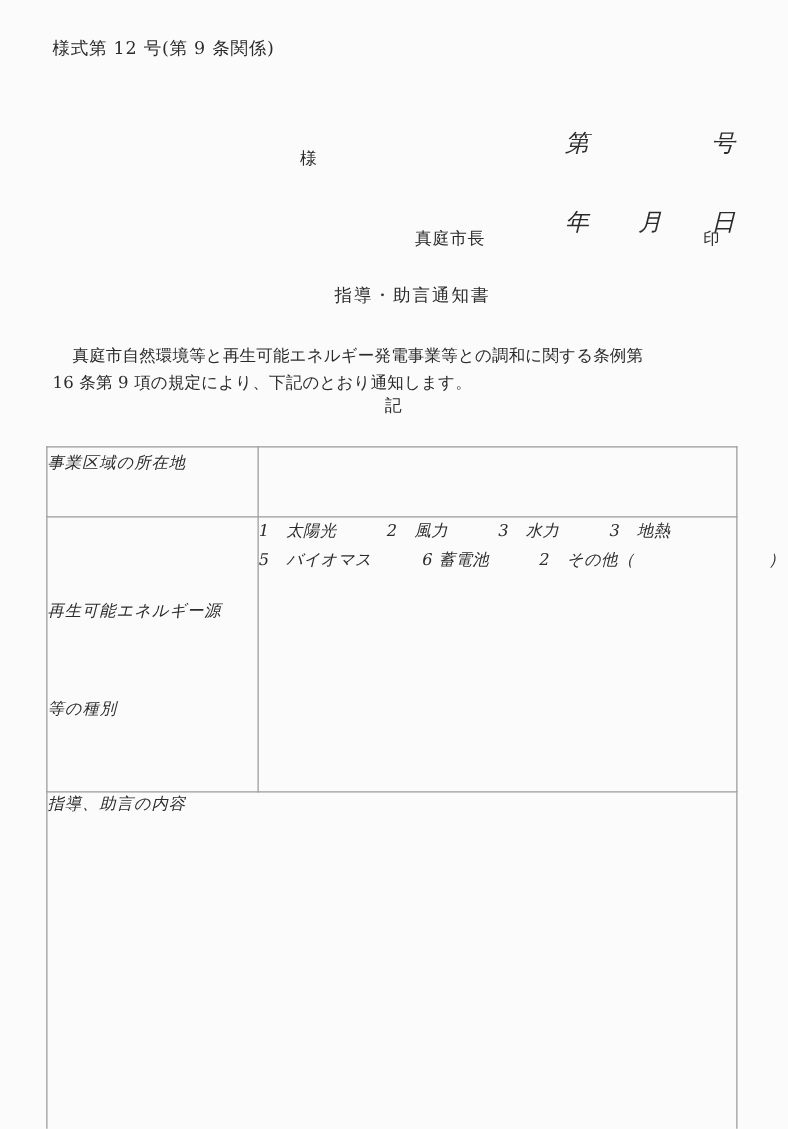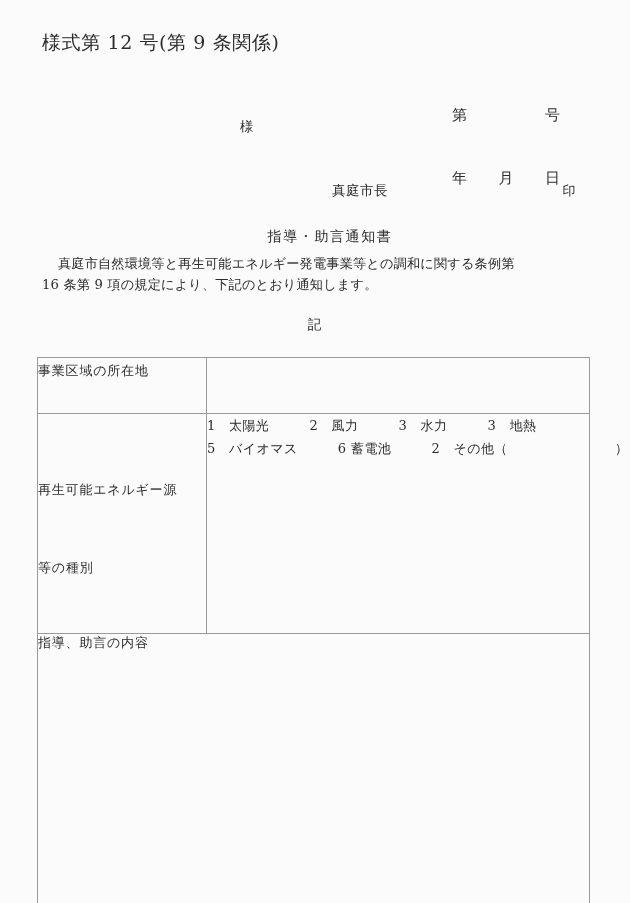--- a/index.html
+++ b/index.html
@@ -22,33 +22,34 @@
     width: 630px;
     height: 903px;
     box-sizing: border-box;
   }
 
   
   .form-number {
     position: absolute;
     left: 42px;
     top: 30px;
-    font-size: 19px;
+    font-size: 14px;
     letter-spacing: 0.6px;
     white-space: pre;
   }
 
   .doc-meta {
     position: absolute;
     left: 452px;
     top: 63px;
-    font-size: 15px;
+    font-size: 19px;
     line-height: 21px;
     white-space: pre;
     letter-spacing: 0.5px;
+    font-style: italic;
   }
 
   .addressee {
     position: absolute;
     left: 240px;
     top: 118px;
     font-size: 13.5px;
     letter-spacing: 0.5px;
     white-space: pre;
   }
@@ -77,21 +78,21 @@
     width: 630px;
     text-align: center;
     font-size: 14px;
     letter-spacing: 1.6px;
     margin-left: 15px;
   }
 
   .body-text {
     position: absolute;
     left: 42px;
-    top: 254px;
+    top: 276px;
     width: 552px;
     font-size: 13.2px;
     line-height: 20.5px;
     letter-spacing: 0.15px;
   }
   .body-text .l1 { display: block; text-indent: 16px; }
   .body-text .l2 { display: block; }
 
   .ki-mark {
     position: absolute;
@@ -111,20 +112,21 @@
     width: 553px;
     border-collapse: collapse;
     table-layout: fixed;
     font-size: 13px;
   }
   .form-table td {
     border: 1px solid #9a9a9a;
     vertical-align: top;
     padding: 0;
     background: #fbfbfb;
+    font-style: italic;
   }
 
   .cell-label {
     width: 168px;
     padding: 14px 0 0 12px;
     letter-spacing: 0.8px;
     line-height: 26px;
     white-space: pre;
   }
   .cell-label.tall { padding-top: 11px; margin-left: 40px; }

